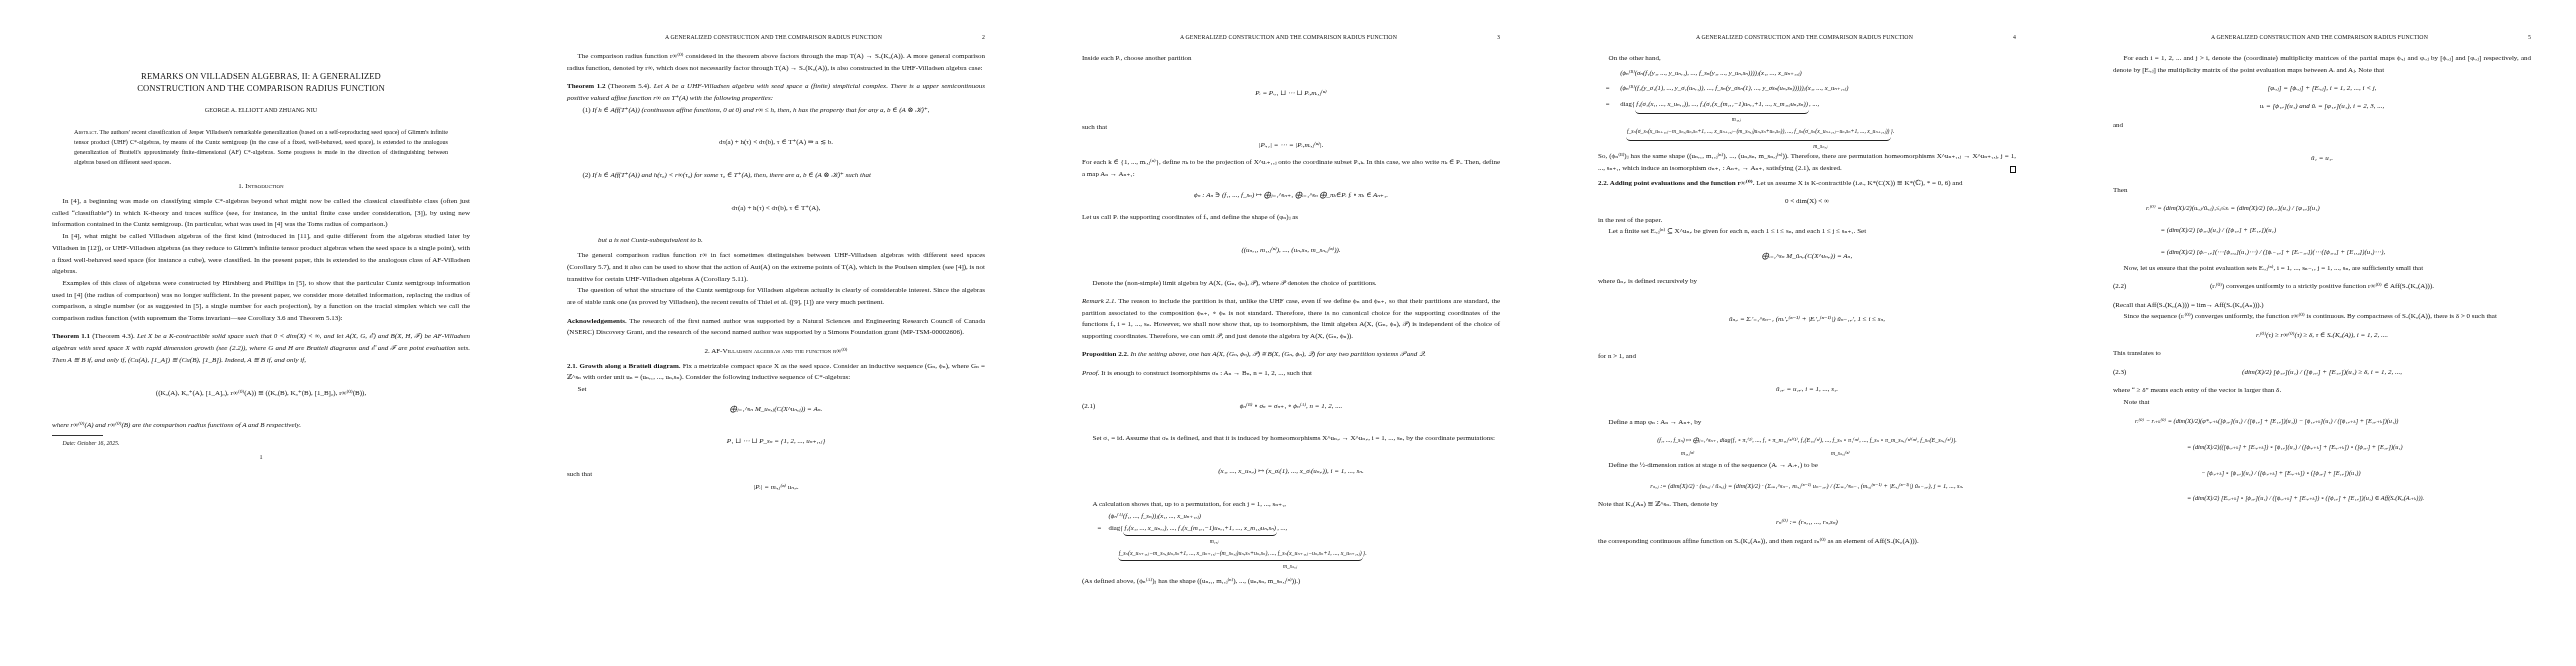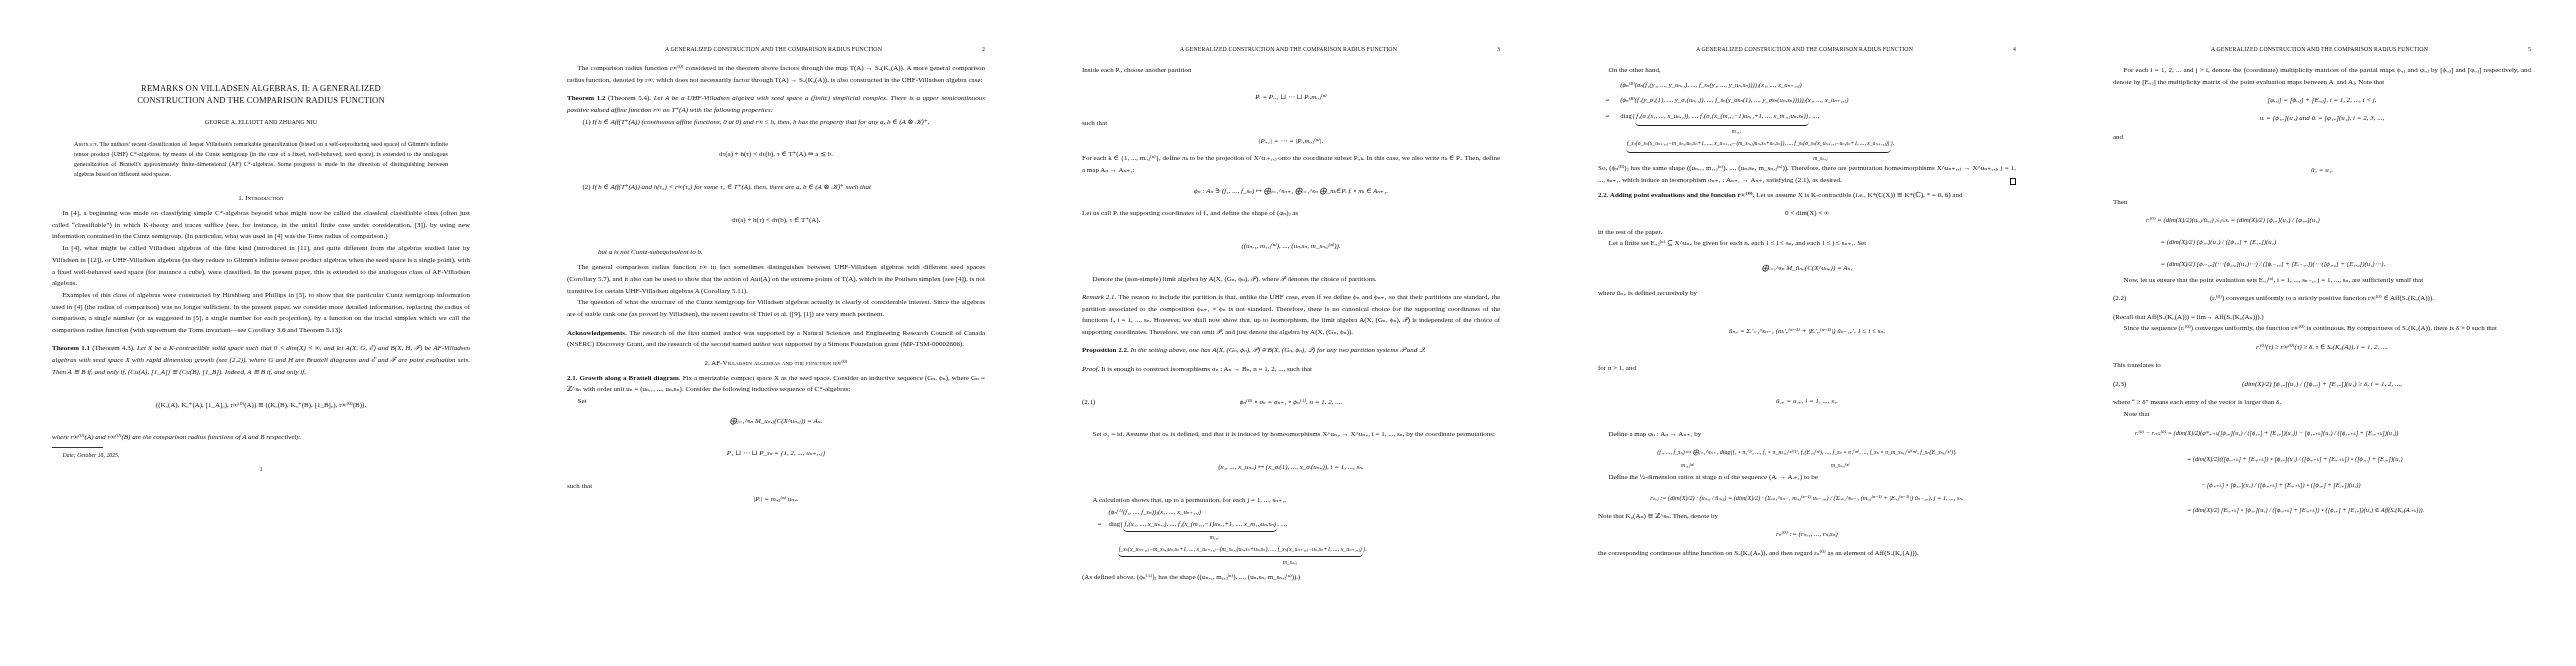--- a/index.html
+++ b/index.html
@@ -1,18 +1,18 @@
 <!DOCTYPE html>
 <html style="font-size:9px"><head>
 <meta charset="utf-8">
 <style>
   html, body { margin:0; padding:0; background:#ffffff; }
   body { width:2576px; height:667px; overflow:hidden; position:relative;
          font-family:"Liberation Serif","DejaVu Serif",serif; color:#111; }
-  .page { position:absolute; top:12px; width:515px; height:566px; background:#fff; }
+  .page { position:absolute; top:0; width:515px; height:566px; background:#fff; }
   .col { position:absolute; left:52px; width:418px; font-size:7px; line-height:11.7px; text-align:justify; }
   .running-head { position:absolute; top:34px; left:52px; width:418px; font-size:5.8px; letter-spacing:0.1px; }
   .running-head .rh-title { position:absolute; left:51px; width:311px; text-align:center; }
   .running-head .rh-num { position:absolute; right:0; }
   p { margin:0; }
   .indent { text-indent:10.6px; }
   .eq { text-align:center; margin:21px 0; font-style:italic; }
   .eq-num { position:relative; }
   .eq-num .num { position:absolute; left:0; font-style:normal; }
   .it { font-style:italic; }
@@ -121,21 +121,21 @@
   </div>
 </div>
 
 <div class="page" style="left:1030px">
   <div class="running-head">
     <span class="rh-title">A GENERALIZED CONSTRUCTION AND THE COMPARISON RADIUS FUNCTION</span>
     <span class="rh-num">3</span>
   </div>
   <div class="col" style="top:53px">
     <p>Inside each Pᵢ, choose another partition</p>
-    <div class="eq" style="margin:15px 0">Pᵢ = Pᵢ,₁ ⊔ ⋯ ⊔ Pᵢ,mᵢ,ⱼ⁽ⁿ⁾</div>
+    <div class="eq" style="margin:23px 0">Pᵢ = Pᵢ,₁ ⊔ ⋯ ⊔ Pᵢ,mᵢ,ⱼ⁽ⁿ⁾</div>
     <p>such that</p>
     <div class="eq" style="margin:5.6px 0">|Pᵢ,₁| = ⋯ = |Pᵢ,mᵢ,ⱼ⁽ⁿ⁾|.</div>
     <p>For each k ∈ {1, ..., mᵢ,ⱼ⁽ⁿ⁾}, define πₖ to be the projection of X^uᵢ₊₁,ⱼ onto the coordinate subset Pᵢ,ₖ. In this case, we also write πₖ ∈ Pᵢ. Then, define a map Aₙ → Aₙ₊₁:</p>
     <div class="eq" style="margin:10px 0">ϕₙ : Aₙ ∋ (f₁, ..., f_sₙ) ↦ ⨁ⱼ₌₁^sₙ₊₁ ⨁ᵢ₌₁^sₙ ⨁_πₖ∈Pᵢ fᵢ ∘ πₖ ∈ Aₙ₊₁.</div>
     <p>Let us call Pᵢ the supporting coordinates of fᵢ, and define the shape of (φₙ)ⱼ as</p>
     <div class="eq">((uₙ,₁, m₁,ⱼ⁽ⁿ⁾), ..., (uₙ,sₙ, m_sₙ,ⱼ⁽ⁿ⁾)).</div>
     <p class="indent">Denote the (non-simple) limit algebra by A(X, (Gₙ, ϕₙ), 𝒫), where 𝒫 denotes the choice of partitions.</p>
     <div class="gap"></div>
     <p>
       <span class="it">Remark 2.1.</span>

